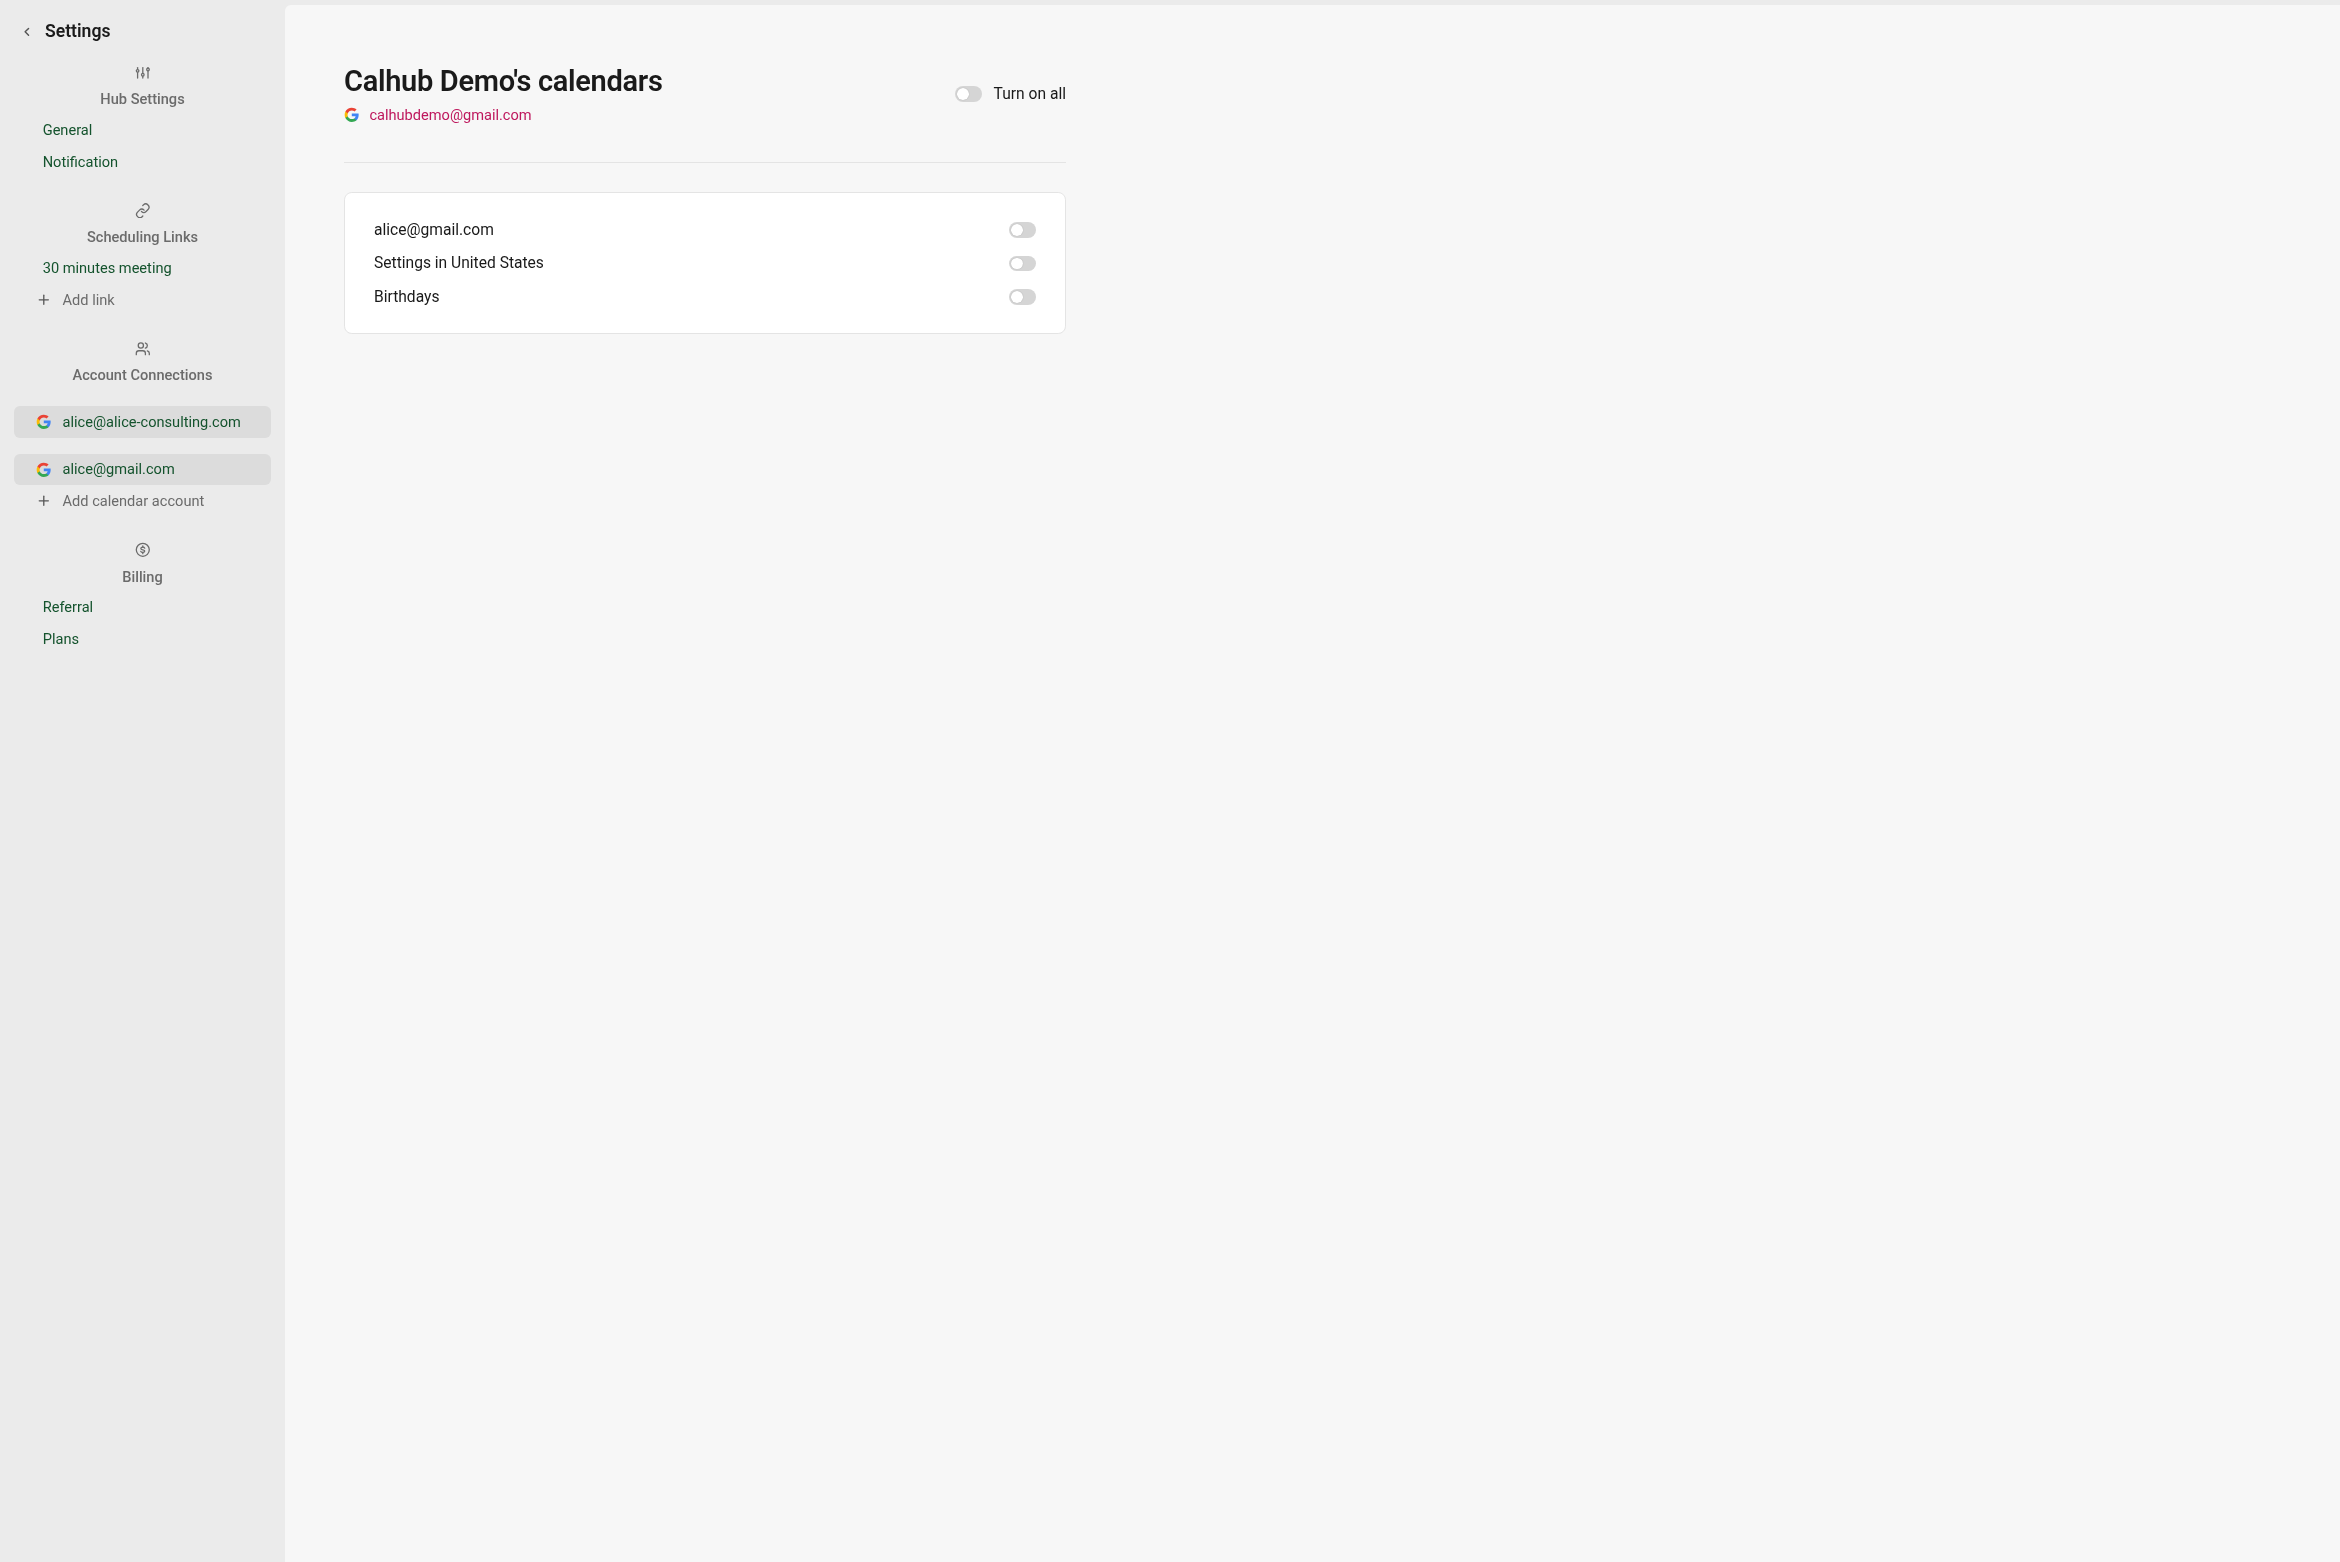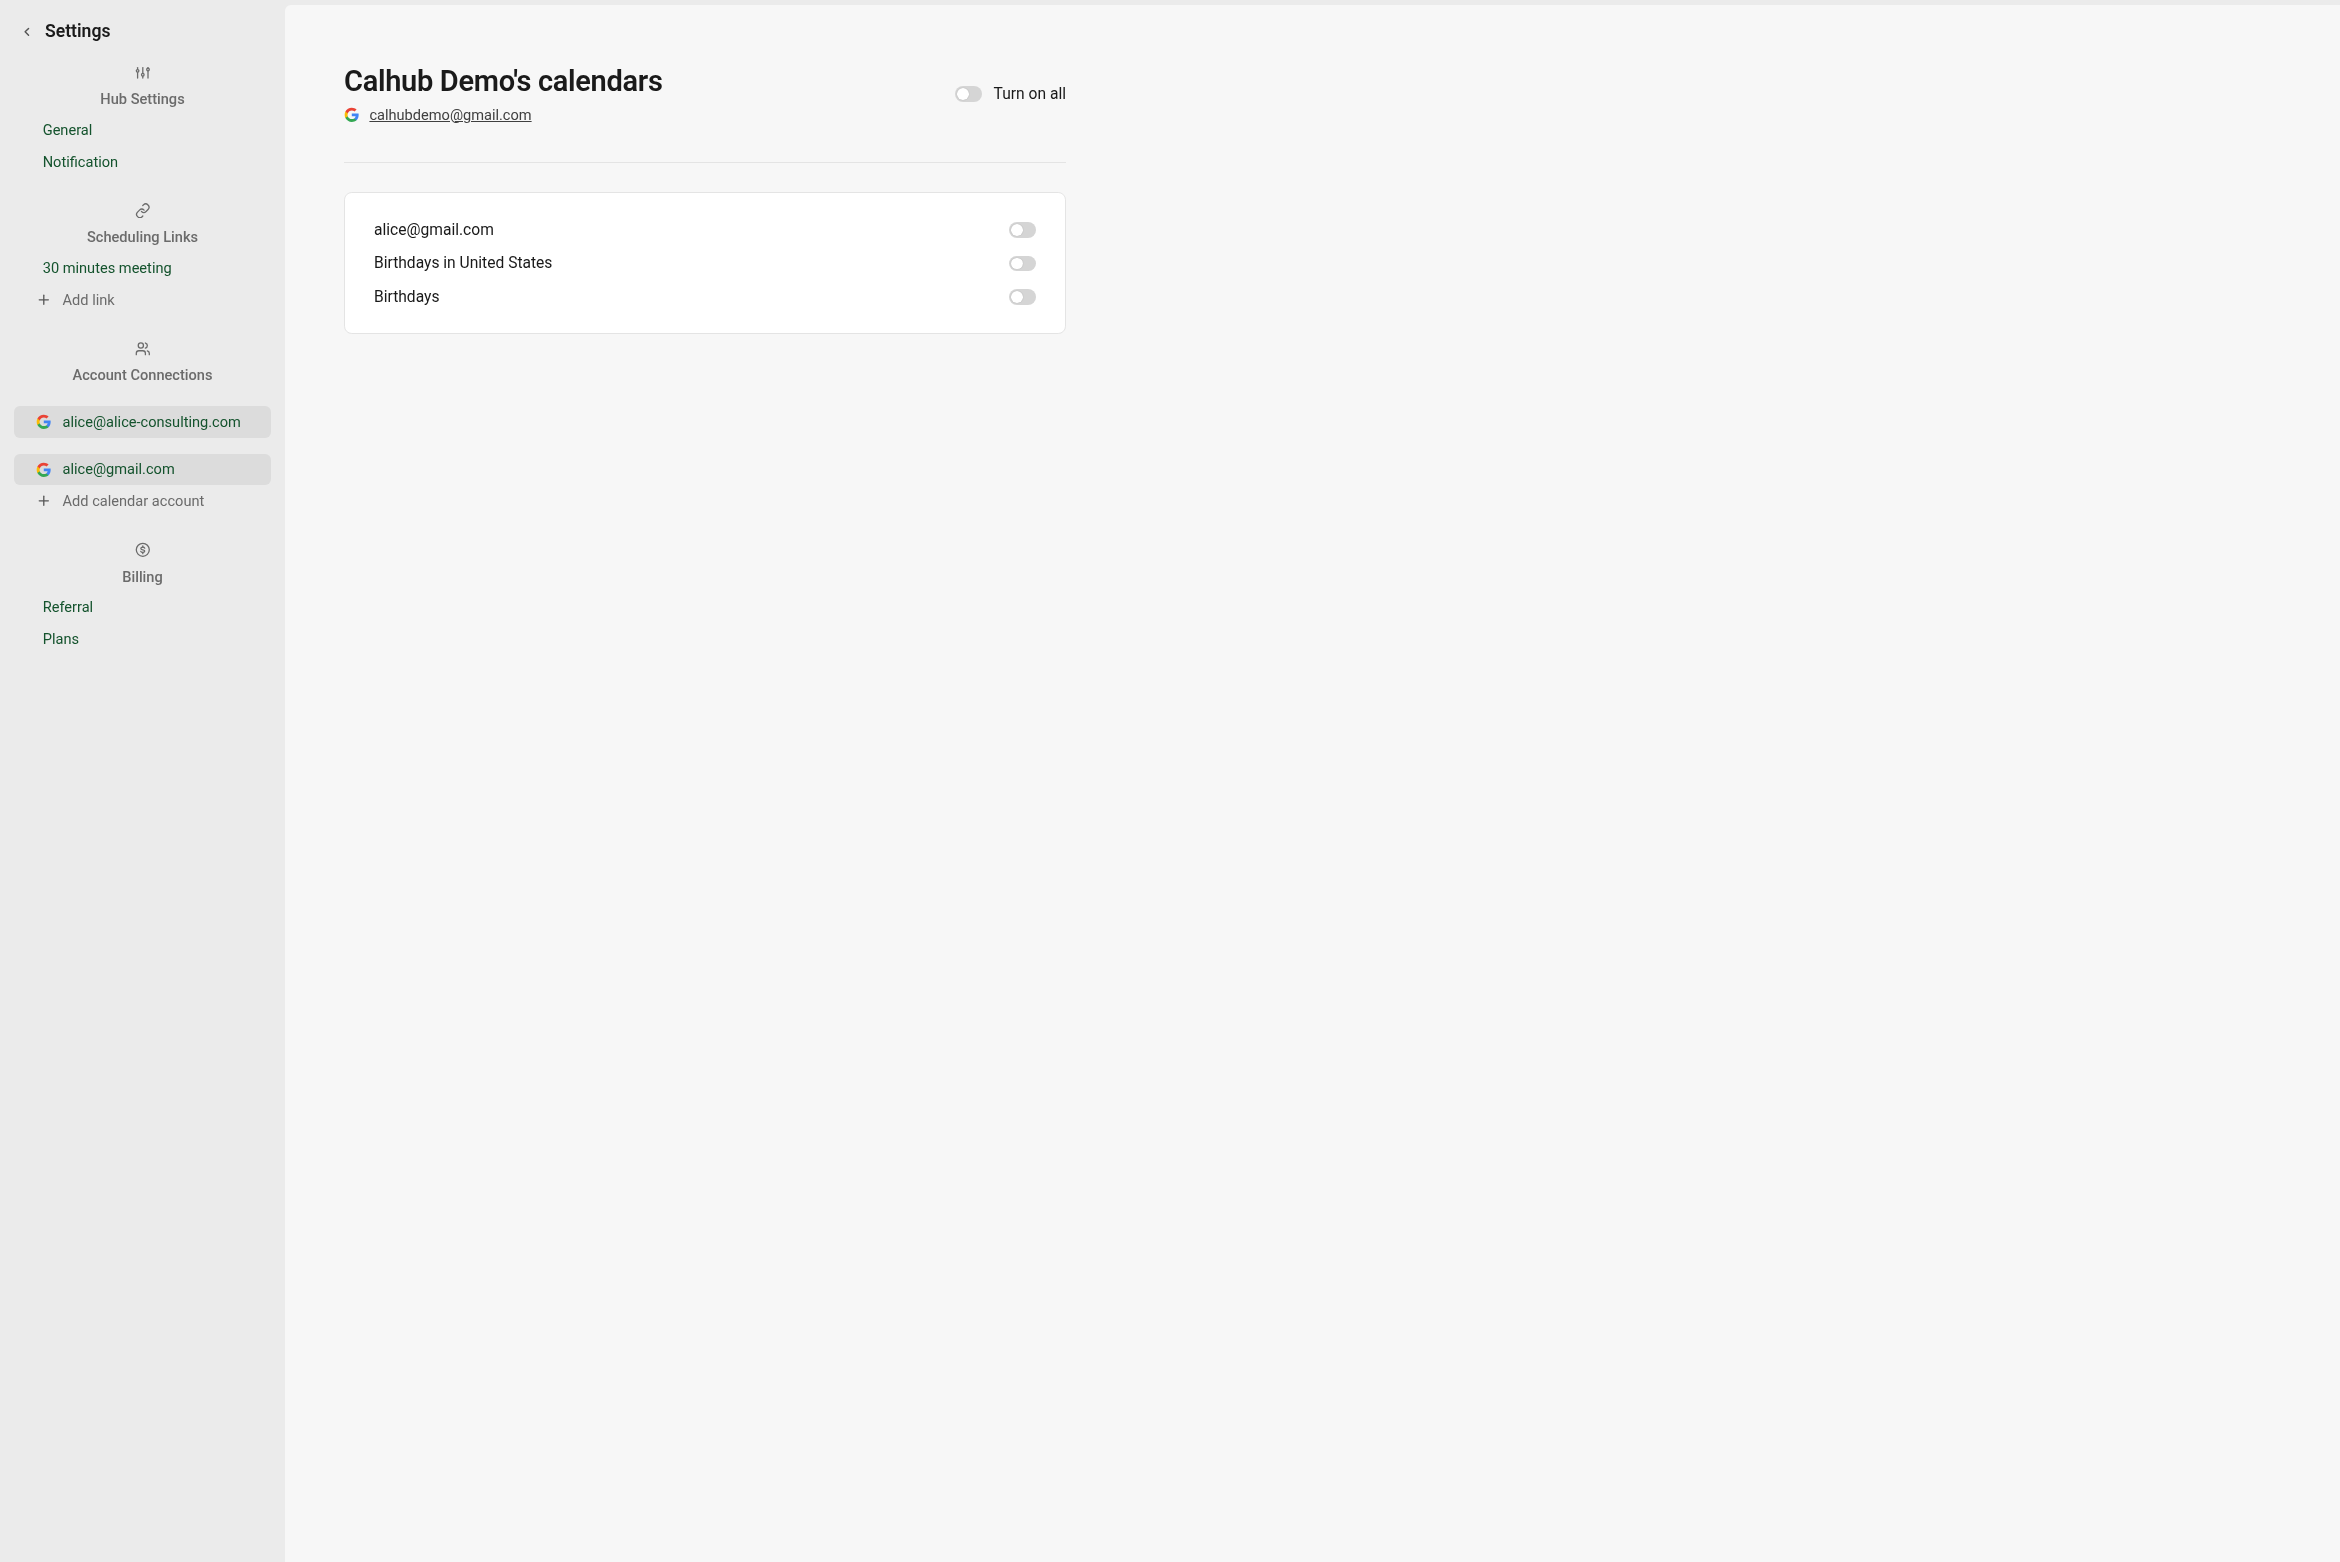--- a/index.html
+++ b/index.html
@@ -98,25 +98,24 @@
   }
   .page-title {
     font-size: 29px;
     font-weight: 600;
     letter-spacing: -0.3px;
   }
   .subheader {
     display:flex;
     align-items:center;
     gap:9.8px;
-    color:#404040;
+    color:#be185d;
     font-size:14.6px;
     margin-top:7.8px;
     margin-bottom: 29px;
-    text-decoration: underline;
   }
   .divider {
     height:1px;
     background:#e4e4e4;
     margin-bottom: 29px;
   }
   .turn-on-all {
     display:flex;
     align-items:center;
     gap:11.7px;
@@ -314,21 +313,21 @@
       </div>
 
       <div class="divider"></div>
 
       <div class="card">
         <div class="cal-row">
           <span>alice@gmail.com</span>
           <span class="toggle"></span>
         </div>
         <div class="cal-row">
-          <span>Birthdays in United States</span>
+          <span>Settings in United States</span>
           <span class="toggle"></span>
         </div>
         <div class="cal-row">
           <span>Birthdays</span>
           <span class="toggle"></span>
         </div>
       </div>
     </div>
   </main>
 </div>

